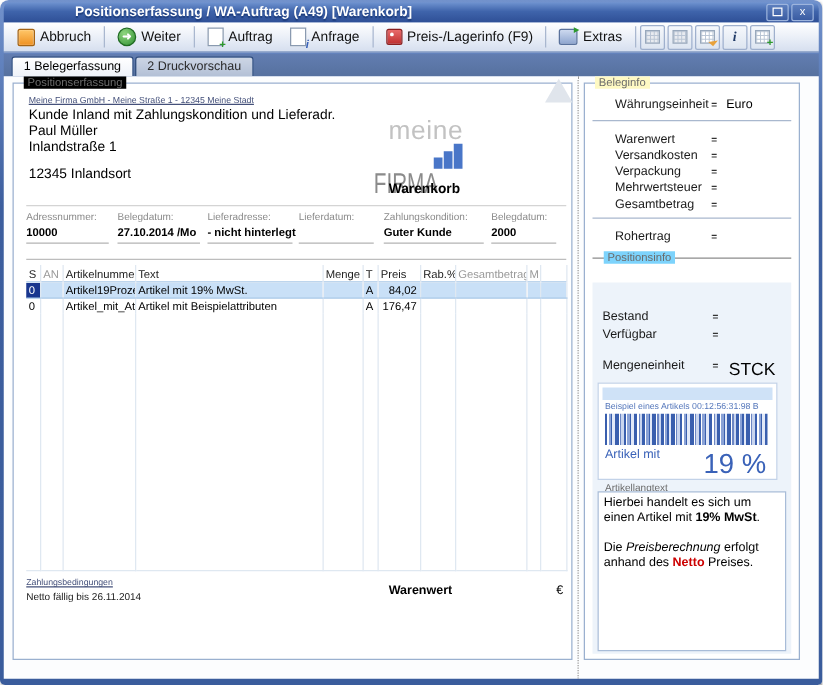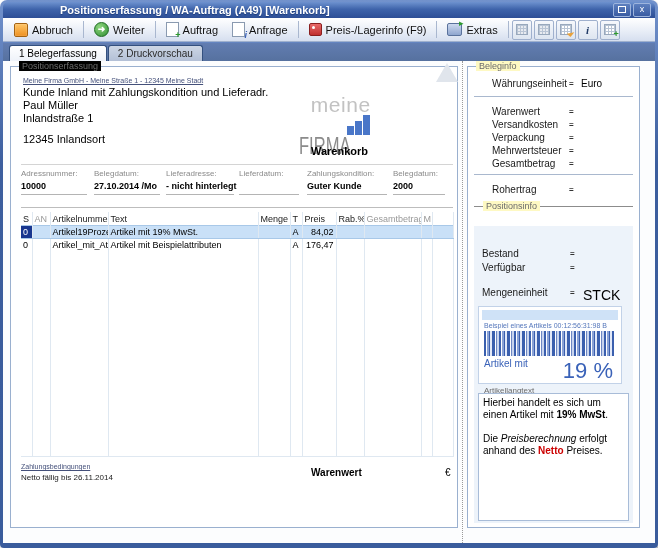--- a/index.html
+++ b/index.html
@@ -74,21 +74,21 @@
   .splitter-line{position:absolute;left:459px;top:0;bottom:0;width:0;border-left:1px dotted #9a9a9a;}
   .splitter-arrow{position:absolute;left:433px;top:2px;width:0;height:0;border-left:11px solid transparent;border-right:11px solid transparent;border-bottom:19px solid #e0e5ec;}
   
   #belegGroup{left:464px;top:5px;width:171px;height:460px;}
   .info-row{position:absolute;height:12px;}
   .info-row .ilabel{position:absolute;left:24px;font-size:10px;color:#1a1a1a;white-space:nowrap;}
   .info-row .ieq{position:absolute;left:101px;font-size:8px;font-weight:bold;color:#333;top:1px;}
   .info-row .ival{position:absolute;left:113px;font-size:10px;color:#000;white-space:nowrap;}
   .beleg-hr{position:absolute;left:6px;right:6px;height:1px;background:#a9b8ce;}
   .sub-legend{position:absolute;left:6px;right:6px;top:139px;border-top:1px solid #8c8c8c;}
-  .sub-legend span{position:absolute;top:-6px;left:9px;background:#fef9c3;padding:0 3px;font-size:9px;color:#6b6b6b;}
+  .sub-legend span{position:absolute;top:-6px;left:9px;background:#7dd3fc;padding:0 3px;font-size:9px;color:#6b6b6b;}
   .pos-panel{position:absolute;left:6px;right:6px;top:147px;bottom:4px;background:#edf3fa;margin-top:12px;}
   .pos-row{position:absolute;height:12px;left:0;right:0;}
   .pos-row .ilabel{position:absolute;left:8px;font-size:10px;color:#1a1a1a;white-space:nowrap;}
   .pos-row .ieq{position:absolute;left:96px;font-size:8px;font-weight:bold;color:#333;top:1px;}
   .pos-row .ival{position:absolute;left:109px;font-size:14px;color:#000;white-space:nowrap;}
   .art-image{position:absolute;left:4px;top:80px;width:142px;height:76px;background:#fff;border:1px solid #c2d2e8;}
   .art-image .strip{position:absolute;left:3px;top:3px;right:3px;height:10px;background:#cfe2f7;}
   .art-image .cap{position:absolute;left:5px;top:15px;right:3px;font-size:7px;color:#5577bb;white-space:nowrap;overflow:hidden;}
   .barcode{position:absolute;left:5px;top:24px;right:7px;height:25px;
     background:repeating-linear-gradient(90deg,#3a5fae 0 2px,#fff 2px 3px,#8aa2d6 3px 5px,#3a5fae 5px 6px,#e2e9f8 6px 8px,#3a5fae 8px 11px,#fff 11px 12px,#6d87c4 12px 13px,#c9d5ee 13px 15px);}

